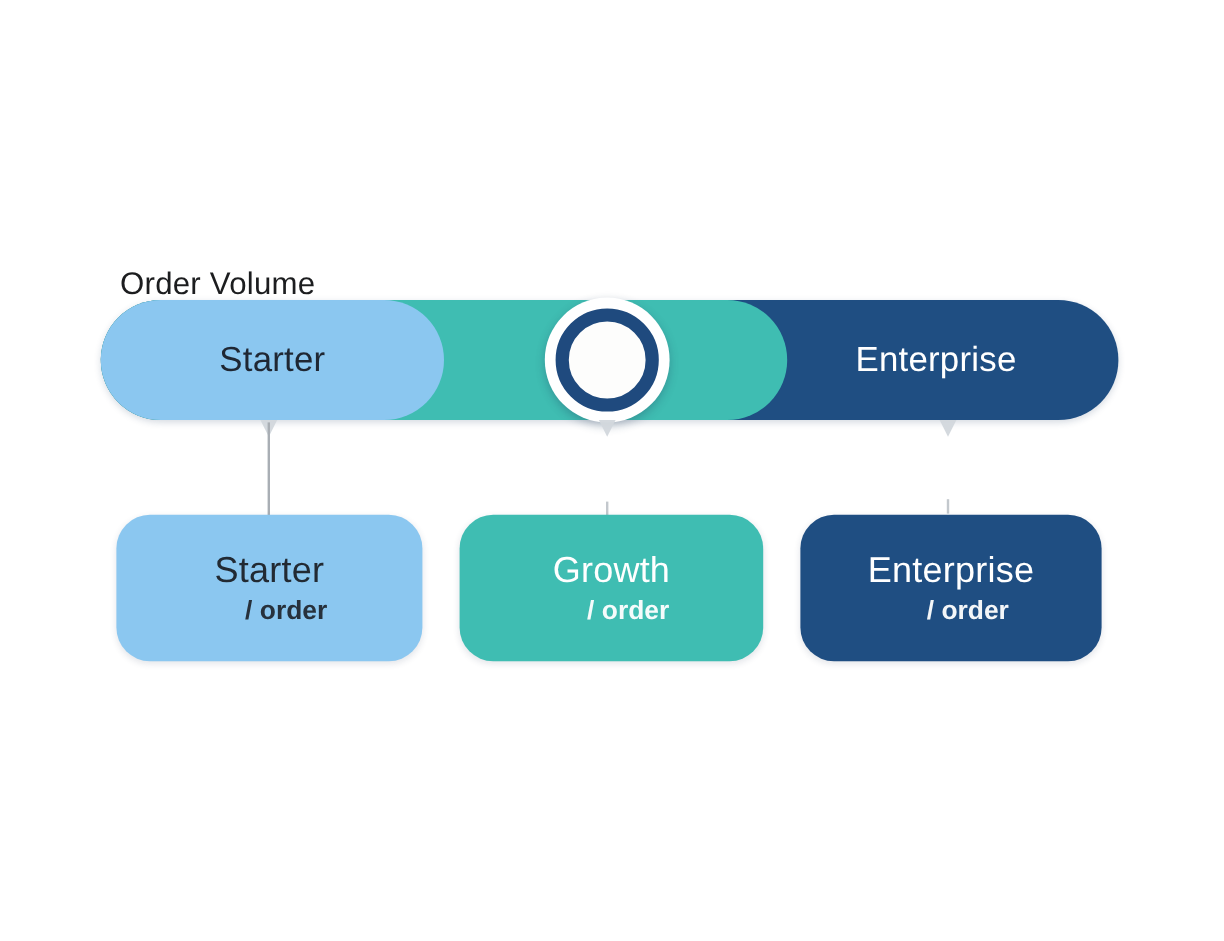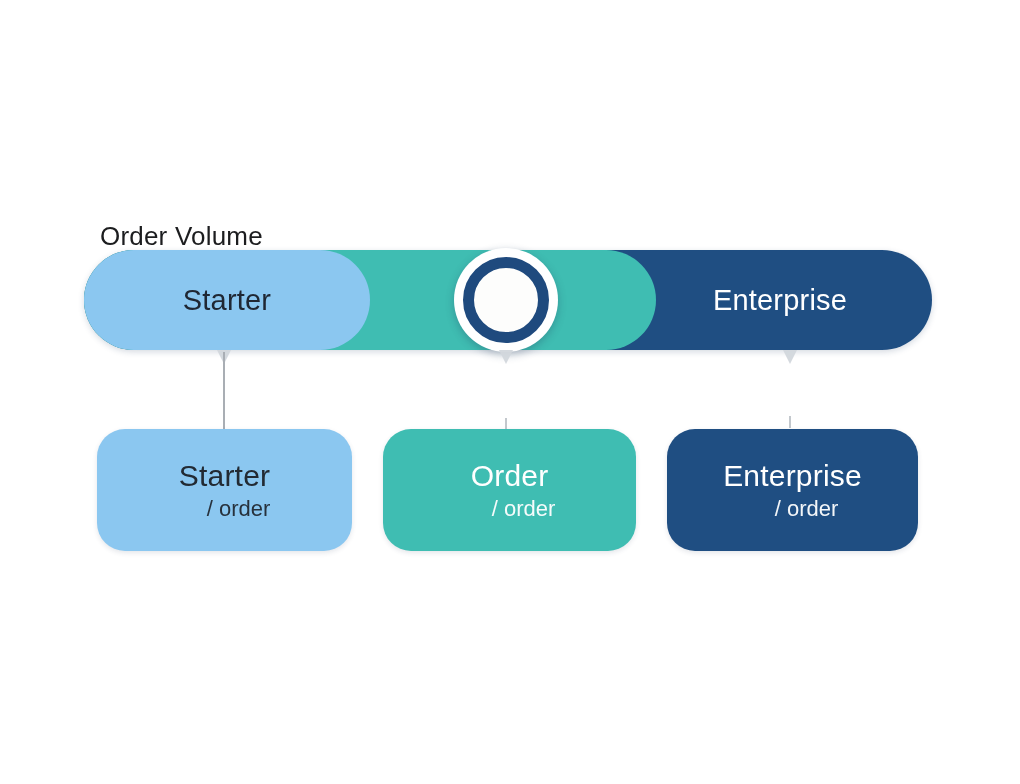--- a/index.html
+++ b/index.html
@@ -135,21 +135,21 @@
   .card-growth     { left: 383px; width: 253px; background: #3FBDB2; color: #ffffff; }
   .card-enterprise { left: 667px; width: 251px; background: #1F4E82; color: #ffffff; }
   .card-title {
     font-size: 30px;
     font-weight: 500;
     letter-spacing: 0.2px;
     line-height: 1.1;
   }
   .card-subtitle {
     font-size: 22px;
-    font-weight: 400;
+    font-weight: 700;
     line-height: 1.1;
     opacity: 0.95;
     margin-left: 28px;
   }
 </style>
 </head>
 <body>
 
 <div class="canvas">
 
@@ -174,21 +174,21 @@
   <div class="connector-line line-starter"></div>
   <div class="tick tick-growth"></div>
   <div class="tick tick-enterprise"></div>
 
   <div class="card card-starter">
     <div class="card-title">Starter</div>
     <div class="card-subtitle">/ order</div>
   </div>
 
   <div class="card card-growth">
-    <div class="card-title">Order</div>
+    <div class="card-title">Growth</div>
     <div class="card-subtitle">/ order</div>
   </div>
 
   <div class="card card-enterprise">
     <div class="card-title">Enterprise</div>
     <div class="card-subtitle">/ order</div>
   </div>
 
 </div>
 

